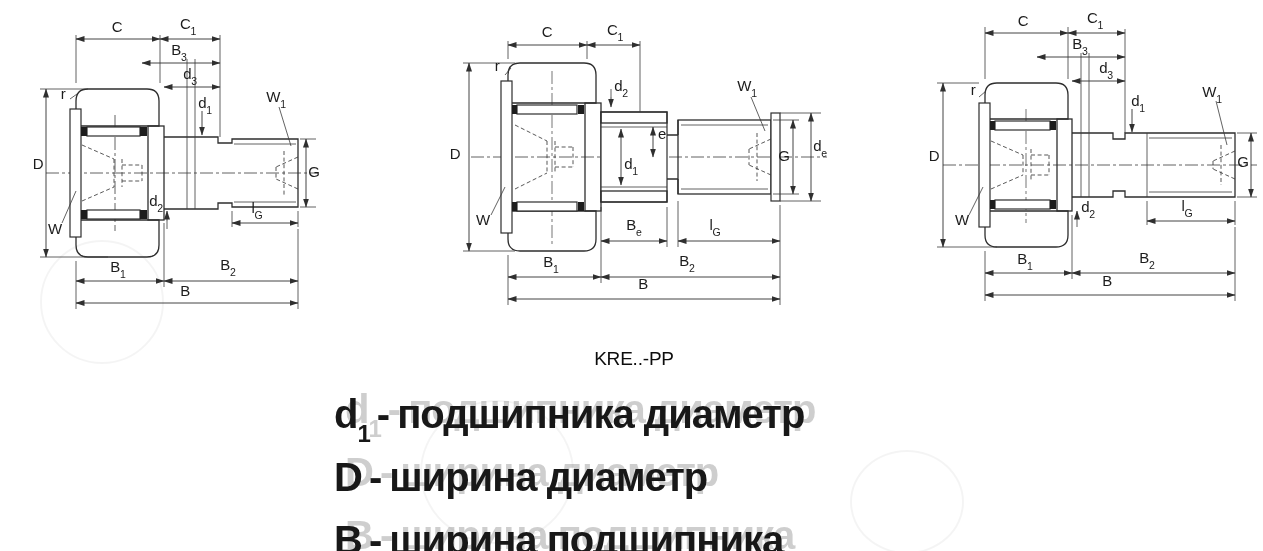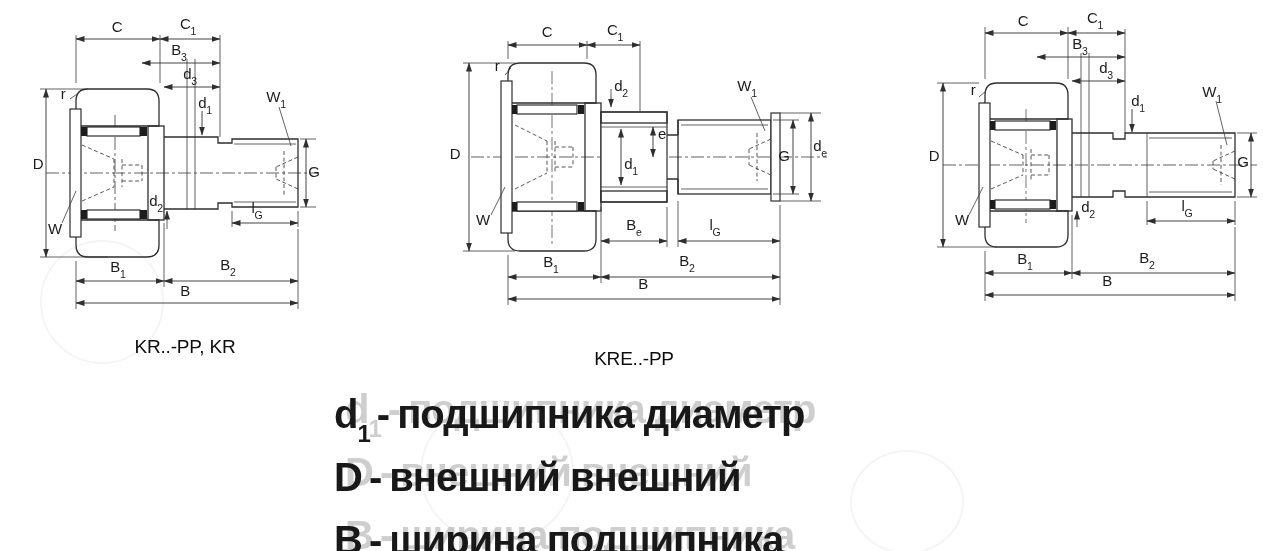--- a/index.html
+++ b/index.html
@@ -278,28 +278,27 @@
     <span class="lbl" style="left:9px;top:152px;"><i style="font-style: normal;">D</i><sub></sub></span>
     <span class="lbl" style="left:318px;top:158px;"><i style="font-style: normal;">G</i><sub></sub></span>
     <span class="lbl" style="left:262px;top:202px;"><i style="font-style: normal;">l</i><sub>G</sub></span>
     <span class="lbl" style="left:163px;top:203px;"><i style="font-style: normal;">d</i><sub>2</sub></span>
     <span class="lbl" style="left:37px;top:216px;"><i style="font-style: normal;">W</i><sub></sub></span>
     <span class="lbl" style="left:100px;top:255px;"><i style="font-style: normal;">B</i><sub>1</sub></span>
     <span class="lbl" style="left:222px;top:254px;"><i style="font-style: normal;">B</i><sub>2</sub></span>
     <span class="lbl" style="left:182px;top:277px;"><i style="font-style: normal;">B</i><sub></sub></span>
   </div>
 
-  <div class="caption" style="left:110px;top:336px;"><span>KR..-PP, KR</span></div>
   <div class="caption" style="left:559px;top:348px;"><span>KRE..-PP</span></div>
 
   <div class="legend">
     <div class="legend-line">
       <span class="term"><i style="font-style: normal;">d</i><sub>1</sub></span><span class="sep">-</span><span class="def">подшипника диаметр</span>
     </div>
     <div class="legend-line">
-      <span class="term"><i style="font-style: normal;">D</i><sub></sub></span><span class="sep">-</span><span class="def">внешний внешний</span>
+      <span class="term"><i style="font-style: normal;">D</i><sub></sub></span><span class="sep">-</span><span class="def">ширина диаметр</span>
     </div>
     <div class="legend-line">
       <span class="term"><i style="font-style: normal;">B</i><sub></sub></span><span class="sep">-</span><span class="def">ширина подшипника</span>
     </div>
   </div>
 
 </div>
 
 </body></html>

